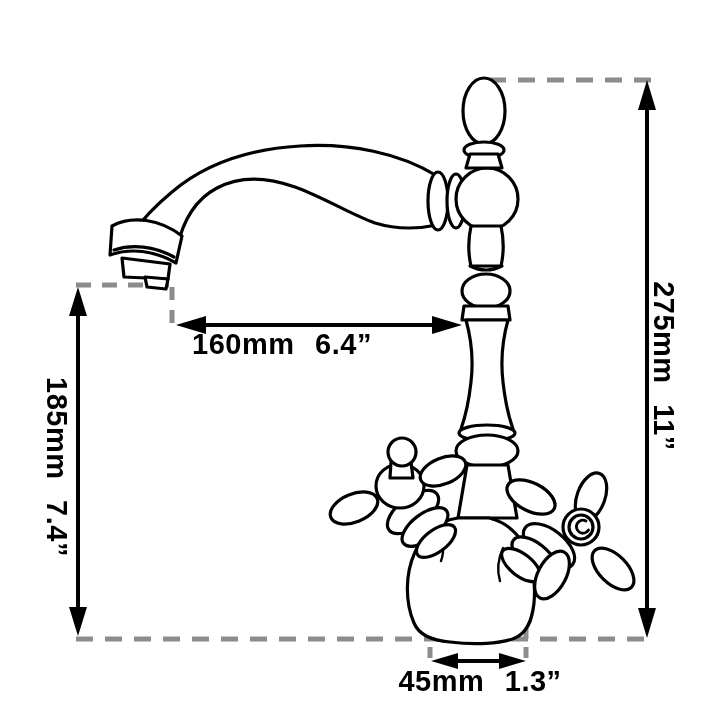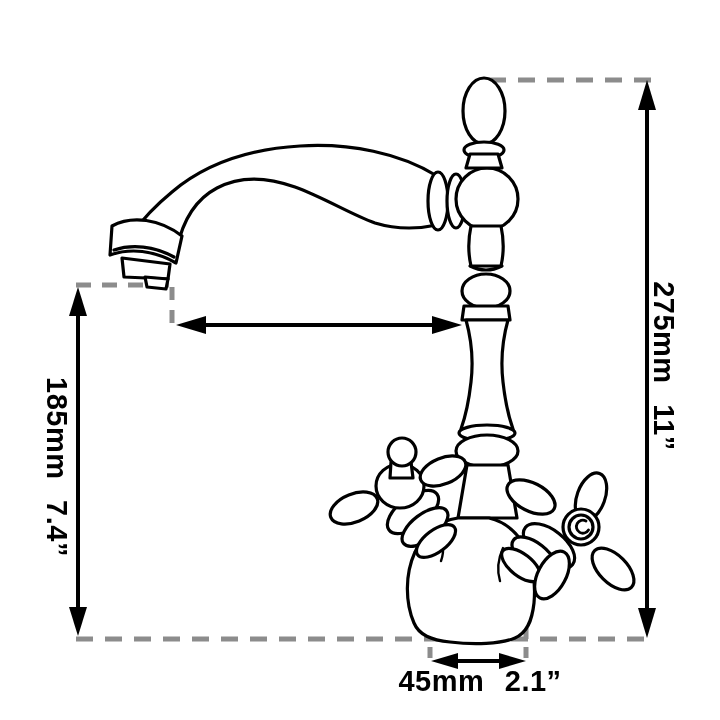--- a/index.html
+++ b/index.html
@@ -160,16 +160,17 @@
         <polygon points="431,661 458,653 458,669" stroke="none"></polygon>
         <polygon points="526,661 499,653 499,669" stroke="none"></polygon>
       </g>
     </g>
   </svg>
 
   <div class="dim-label rot" style="left:663px; top:366px;">275mm 11”</div>
 
   <div class="dim-label rot" style="left:56px; top:467px;">185mm 7.4”</div>
 
+  <div class="dim-label" style="left:282px; top:344px;">160mm 6.4”</div>
 
-  <div class="dim-label" style="left:480px; top:681px;">45mm 2.1”</div>
+  <div class="dim-label" style="left:480px; top:681px;">45mm 1.3”</div>
 
 </div>
 
 </body></html>

